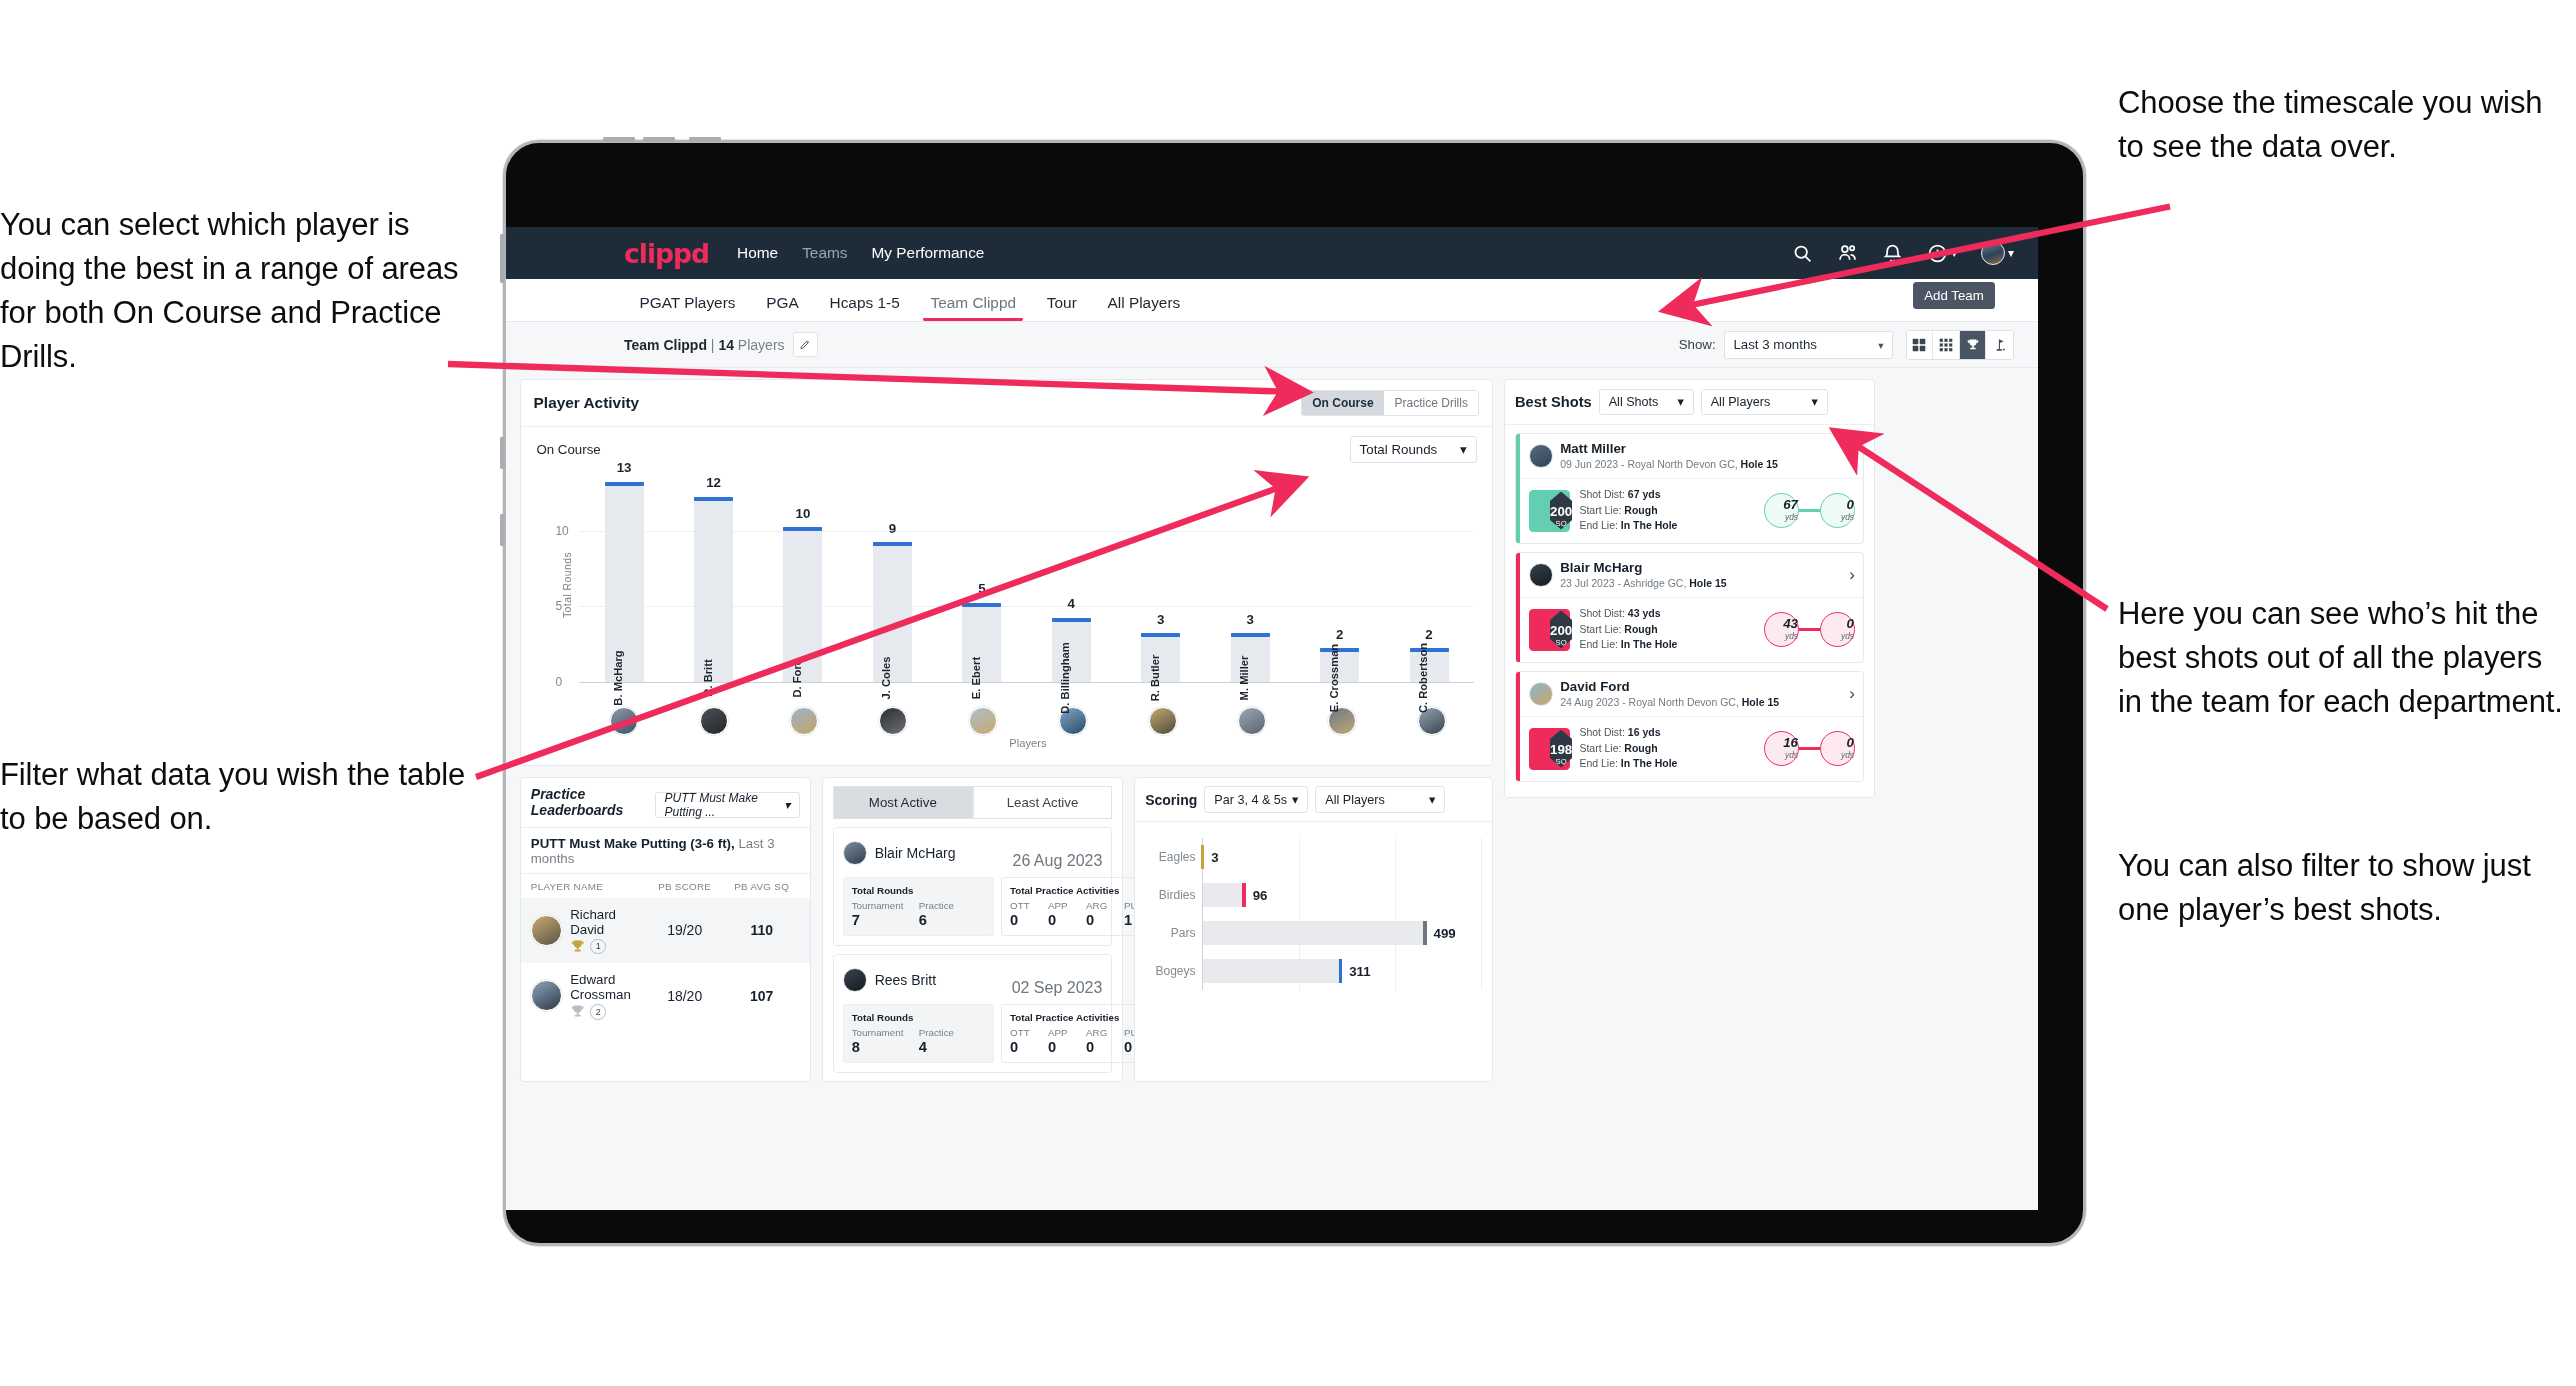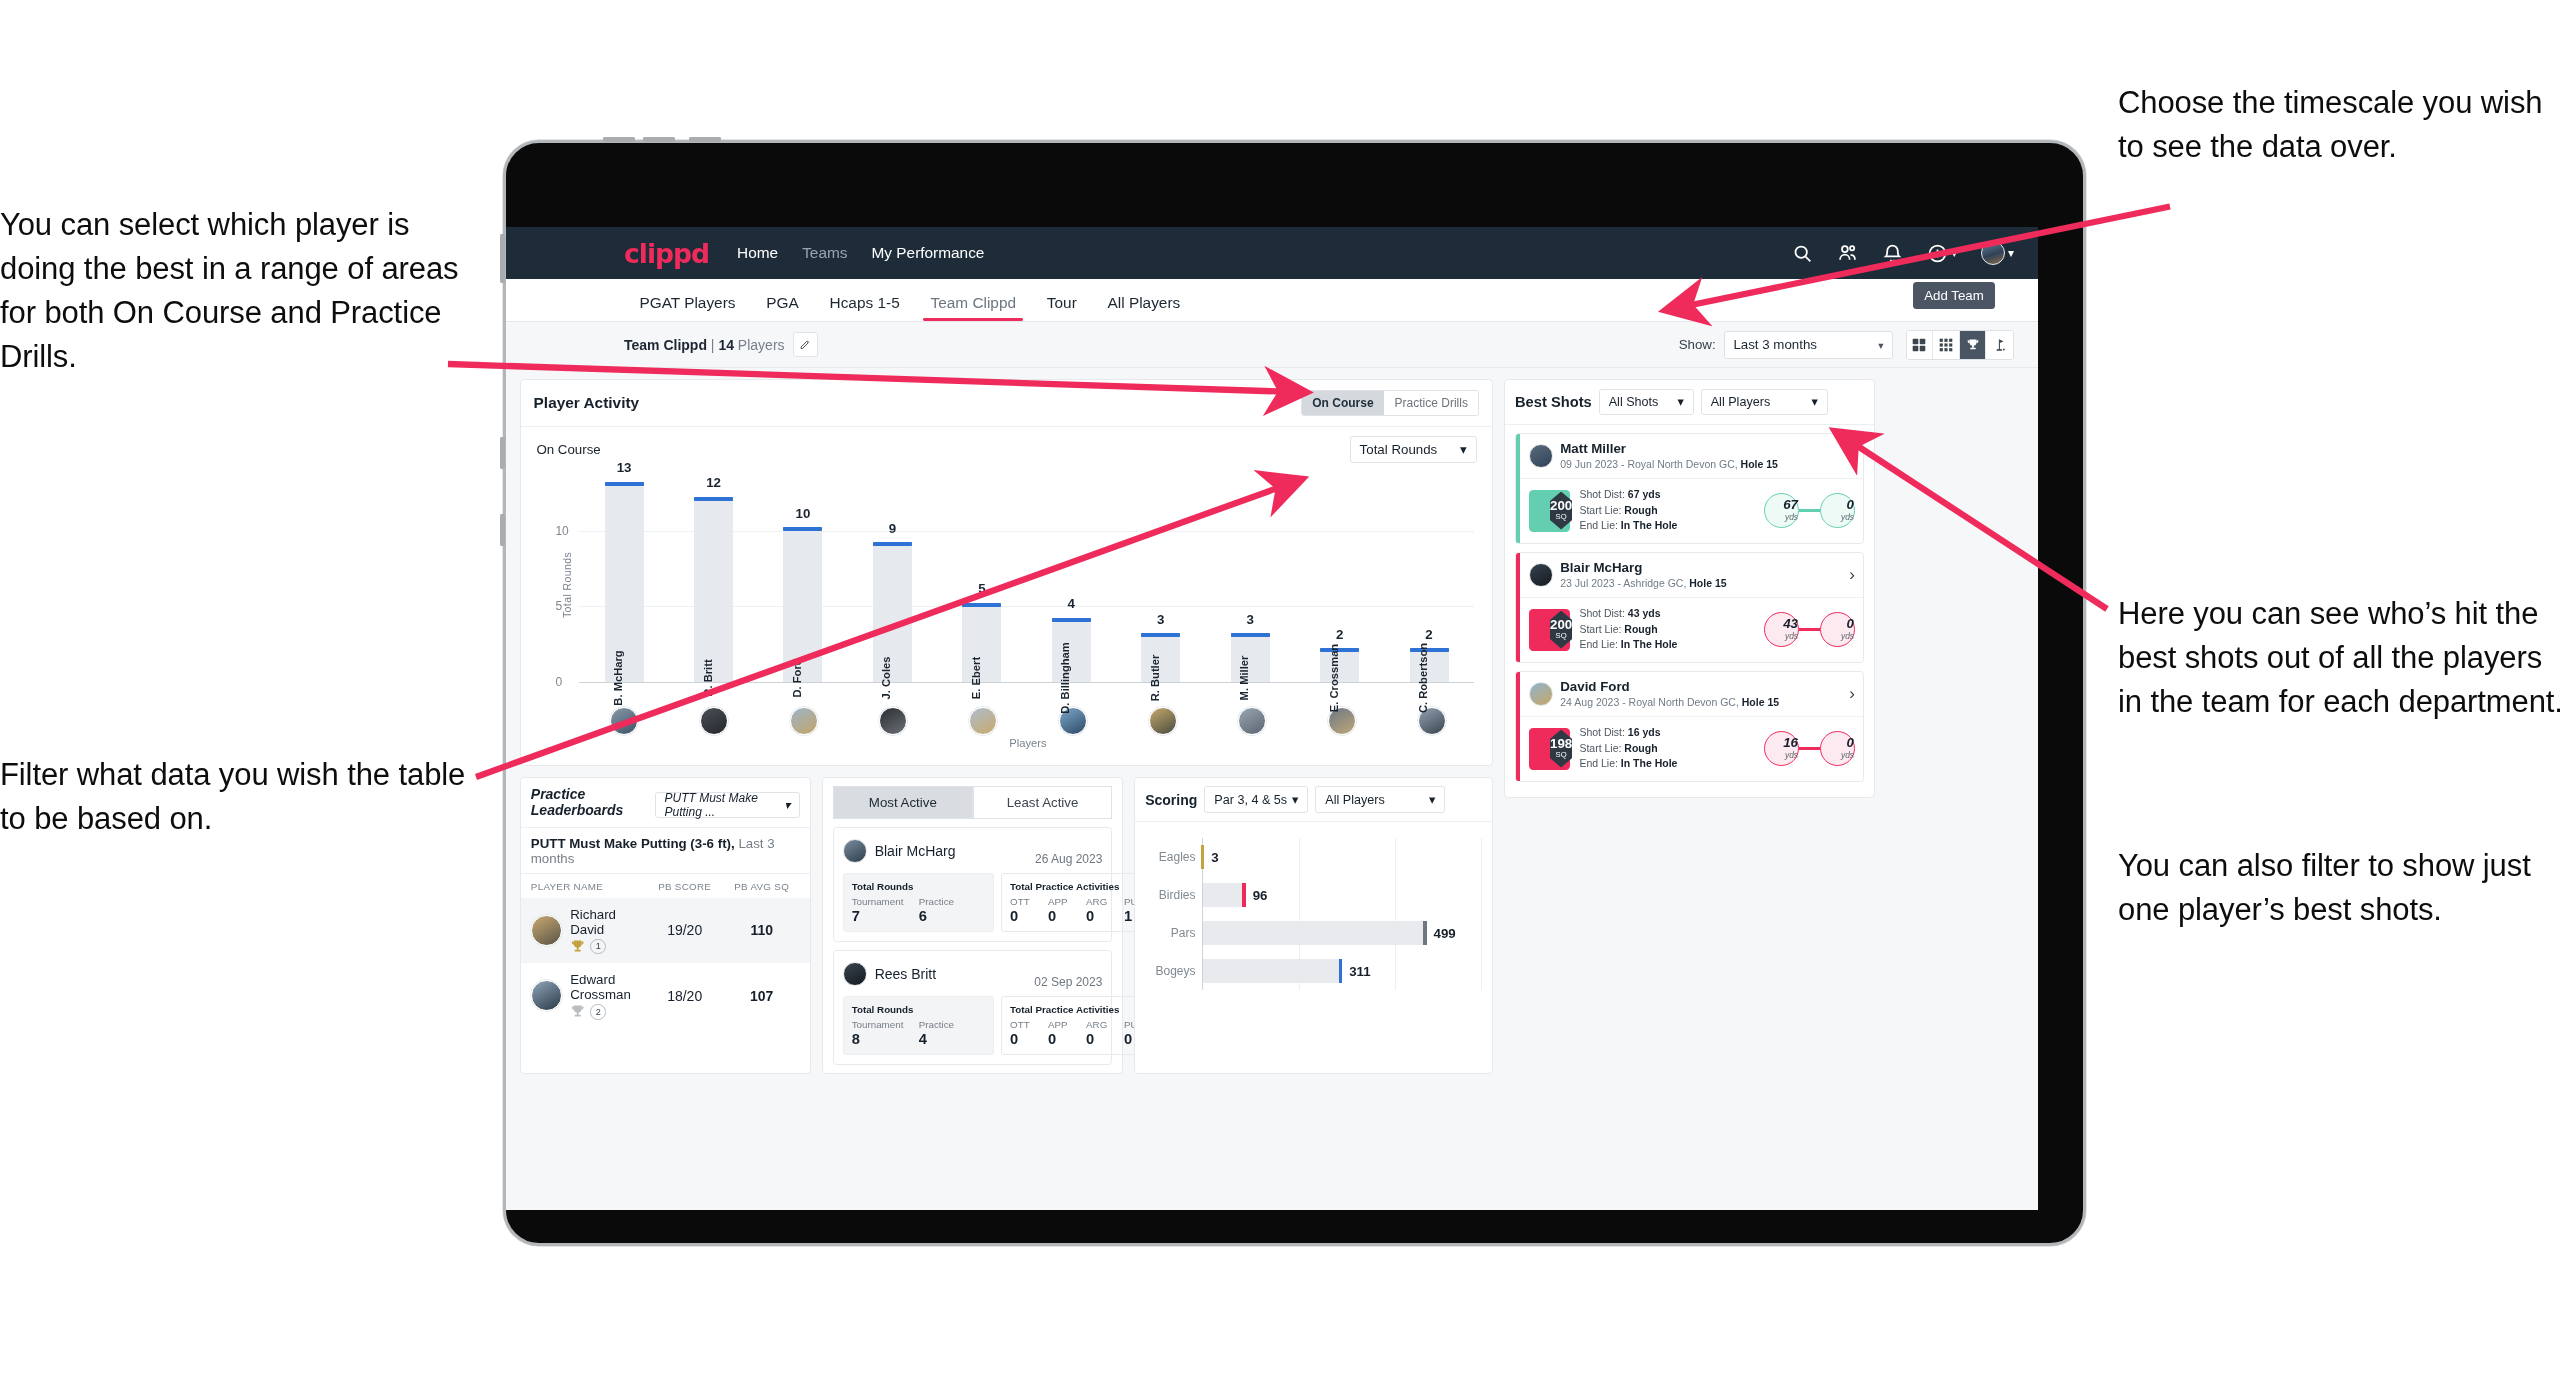--- a/index.html
+++ b/index.html
@@ -207,21 +207,21 @@
   .sc-meta b { color: #17212c; font-weight: 700; }
   .sc-chev { margin-left: auto; color: #39424b; font-size: 17px; padding-left: 5.6px;}
   .sc-bot { display: flex; align-items: center; padding: 7.7px 8.4px 8.4px 12.6px; }
   .sq-tile {
     width: 41px; height: 42px; border-radius: 4.2px;
     display: flex; align-items: center; justify-content: center; flex: none;
   }
   .hexa {
     width: 48px; height: 38px; background: #2f3944;
     clip-path: polygon(50% 0%, 100% 25%, 100% 75%, 50% 100%, 0% 75%, 0% 25%);
-    display: flex; flex-direction: column; align-items: center; justify-content: center;
+    display: flex; flex-direction: column; align-items: center; justify-content: flex-end;
     color: #ffffff;
     margin-left: 24px;
   }
   .hexa .n { font-size: 13.3px; font-weight: 700; line-height: 1; }
   .hexa .u { font-size: 7.7px; line-height: 1.4; }
   .sc-stats { margin-left: 9.8px; font-size: 10.5px; color: #4d565f; line-height: 1.5; }
   .sc-stats b { color: #17212c; font-weight: 700; }
   .dumbbell { margin-left: auto; display: flex; align-items: center; }
   .dbl {
     width: 35px; height: 35px; border-radius: 50%; background: #f7f8f9;
@@ -262,21 +262,21 @@
   .ma-tabs { display: flex; padding: 8.4px 9.8px 0 9.8px; }
   .ma-tab {
     flex: 1; text-align: center; padding: 7.7px 0; font-size: 13.3px;
     border: 0.7px solid #dfe3e7; color: #3c454e; background: #fff;
   }
   .ma-tab.on { background: #d9dde1; color: #1d2832; }
   .ma-card { margin: 8.4px 9.8px; border: 0.7px solid #e7eaed; border-radius: 3.5px; }
   .ma-top { display: flex; align-items: center; padding: 7.7px 9px; }
   .ma-av { width: 24px; height: 24px; border-radius: 50%; margin-right: 7.7px; border:0.7px solid #e3e6e9; flex:none;}
   .ma-name { font-size: 14px; color: #17212c; }
-  .ma-date { margin-left: auto; font-size: 12px; color: #6e777f; margin-top: 16px; }
+  .ma-date { margin-left: auto; font-size: 16px; color: #6e777f; margin-top: 16px; }
   .ma-grid { display: flex; gap: 7px; padding: 0 9px 9px 9px; }
   .ma-box { border: 0.7px solid #e7eaed; border-radius: 2.8px; padding: 6.3px 7.7px; }
   .ma-box.fill { background: #f3f4f6; border-color: #eceef0; }
   .ma-box .ttl { font-size: 9.8px; font-weight: 700; color: #17212c; margin-bottom: 4.2px; }
   .ma-kv { display: flex; gap: 15.4px; }
   .ma-kv .k { font-size: 9.8px; color: #767f88; }
   .ma-kv .v { font-size: 14.7px; font-weight: 700; color: #17212c; margin-top: 1.4px; }
 
   .sc-head { display: flex; align-items: center; gap: 7px; padding: 8.4px 9.8px; border-bottom: 0.7px solid #eceff2; }
   .score-chart { padding: 15.4px 11.2px 7px 11.2px; position: relative; height: 175px; }

